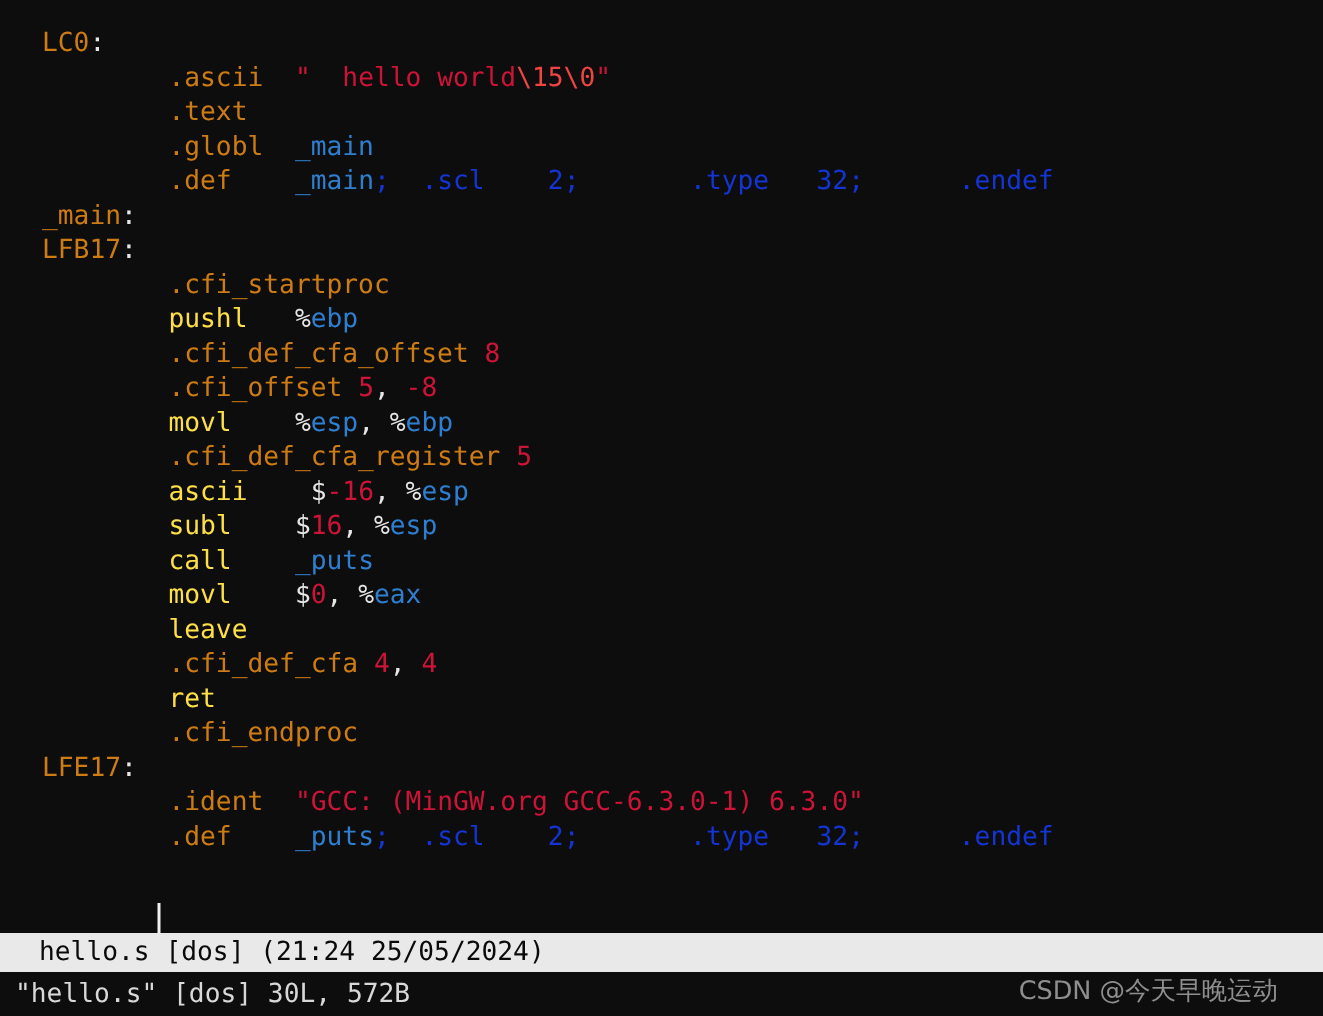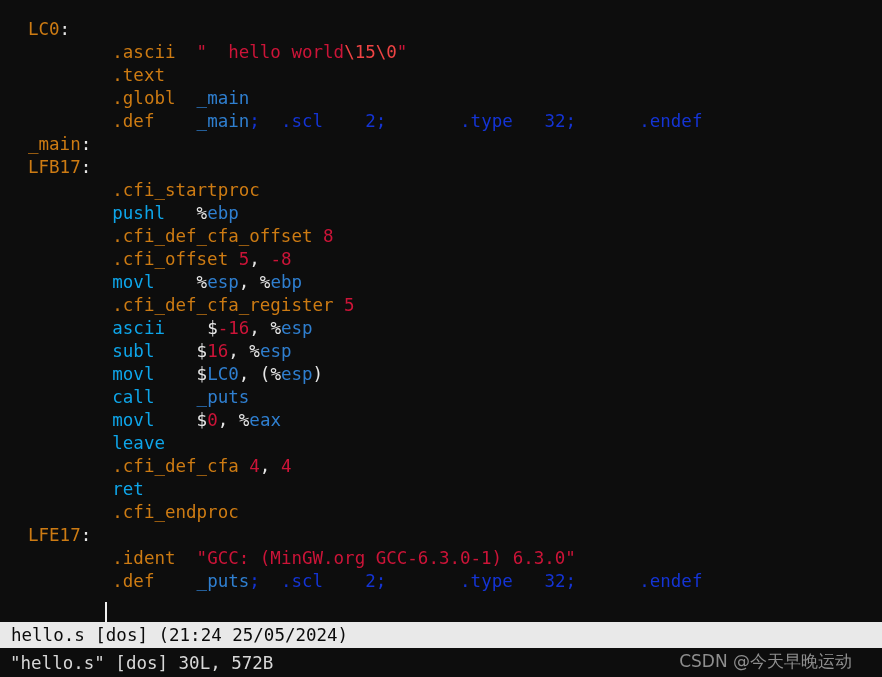--- a/index.html
+++ b/index.html
@@ -35,41 +35,41 @@
     white-space: pre;
     letter-spacing: 0px;
     padding-left: 10px;
     position: relative;
   }
   .ws { color: #0d0d0d; }
   
   .label    { color: #cd7b13; }
   .punct    { color: #e6e6e6; }
   .directive{ color: #cd7b13; }
-  .instr    { color: #0ea5e9; text-align: right; }
+  .instr    { color: #fde047; text-align: right; }
   .ident    { color: #2f7fd0; }
   .reg      { color: #2f7fd0; }
   .sigil    { color: #e6e6e6; }
   .num      { color: #cc1438; }
   .str      { color: #cc1438; }
   .esc      { color: #ef4444; }
   .blue     { color: #1434d4; }
 
   #status-bar {
     position: absolute;
     left: 0;
     top: 622px;
     width: 882px;
     height: 26px;
     background: #e9e9e9;
     color: #0a0a0a;
     font-size: 17.5px;
     line-height: 26px;
     white-space: pre;
-    padding-left: 11px;
+    padding-left: 26px;
     box-sizing: border-box;
     font-family: "DejaVu Sans Mono", "Liberation Mono", monospace;
   }
   #message-line {
     position: absolute;
     left: 0;
     top: 649px;
     width: 882px;
     height: 28px;
     background: #0d0d0d;
@@ -113,21 +113,20 @@
       <div class="line"><span class="label">_main</span><span class="punct">:</span></div>
       <div class="line"><span class="label">LFB17</span><span class="punct">:</span></div>
       <div class="line"><span class="ws">        </span><span class="directive">.cfi_startproc</span></div>
       <div class="line"><span class="ws">        </span><span class="instr">pushl</span><span class="ws">   </span><span class="sigil">%</span><span class="reg">ebp</span></div>
       <div class="line"><span class="ws">        </span><span class="directive">.cfi_def_cfa_offset</span><span class="ws"> </span><span class="num">8</span></div>
       <div class="line"><span class="ws">        </span><span class="directive">.cfi_offset</span><span class="ws"> </span><span class="num">5</span><span class="punct">,</span><span class="ws"> </span><span class="num">-8</span></div>
       <div class="line"><span class="ws">        </span><span class="instr">movl</span><span class="ws">    </span><span class="sigil">%</span><span class="reg">esp</span><span class="punct">,</span><span class="ws"> </span><span class="sigil">%</span><span class="reg">ebp</span></div>
       <div class="line"><span class="ws">        </span><span class="directive">.cfi_def_cfa_register</span><span class="ws"> </span><span class="num">5</span></div>
       <div class="line"><span class="ws">        </span><span class="instr">ascii</span><span class="ws">    </span><span class="sigil">$</span><span class="num">-16</span><span class="punct">,</span><span class="ws"> </span><span class="sigil">%</span><span class="reg">esp</span></div>
       <div class="line"><span class="ws">        </span><span class="instr">subl</span><span class="ws">    </span><span class="sigil">$</span><span class="num">16</span><span class="punct">,</span><span class="ws"> </span><span class="sigil">%</span><span class="reg">esp</span></div>
-      <div class="line"><span class="ws">        </span><span class="instr">movl</span><span class="ws">    </span><span class="sigil">$</span><span class="ident">LC0</span><span class="punct">,</span><span class="punct"> (</span><span class="sigil">%</span><span class="reg">esp</span><span class="punct">)</span></div>
       <div class="line"><span class="ws">        </span><span class="instr">call</span><span class="ws">    </span><span class="ident">_puts</span></div>
       <div class="line"><span class="ws">        </span><span class="instr">movl</span><span class="ws">    </span><span class="sigil">$</span><span class="num">0</span><span class="punct">,</span><span class="ws"> </span><span class="sigil">%</span><span class="reg">eax</span></div>
       <div class="line"><span class="ws">        </span><span class="instr">leave</span></div>
       <div class="line"><span class="ws">        </span><span class="directive">.cfi_def_cfa</span><span class="ws"> </span><span class="num">4</span><span class="punct">,</span><span class="ws"> </span><span class="num">4</span></div>
       <div class="line"><span class="ws">        </span><span class="instr">ret</span></div>
       <div class="line"><span class="ws">        </span><span class="directive">.cfi_endproc</span></div>
       <div class="line"><span class="label">LFE17</span><span class="punct">:</span></div>
       <div class="line"><span class="ws">        </span><span class="directive">.ident</span><span class="ws">  </span><span class="str">"GCC: (MinGW.org GCC-6.3.0-1) 6.3.0"</span></div>
       <div class="line"><span class="ws">        </span><span class="directive">.def</span><span class="ws">    </span><span class="ident">_puts</span><span class="blue">;</span><span class="ws">  </span><span class="blue">.scl</span><span class="ws">    </span><span class="blue">2;</span><span class="ws">       </span><span class="blue">.type</span><span class="ws">   </span><span class="blue">32;</span><span class="ws">      </span><span class="blue">.endef</span></div>
     </div>

